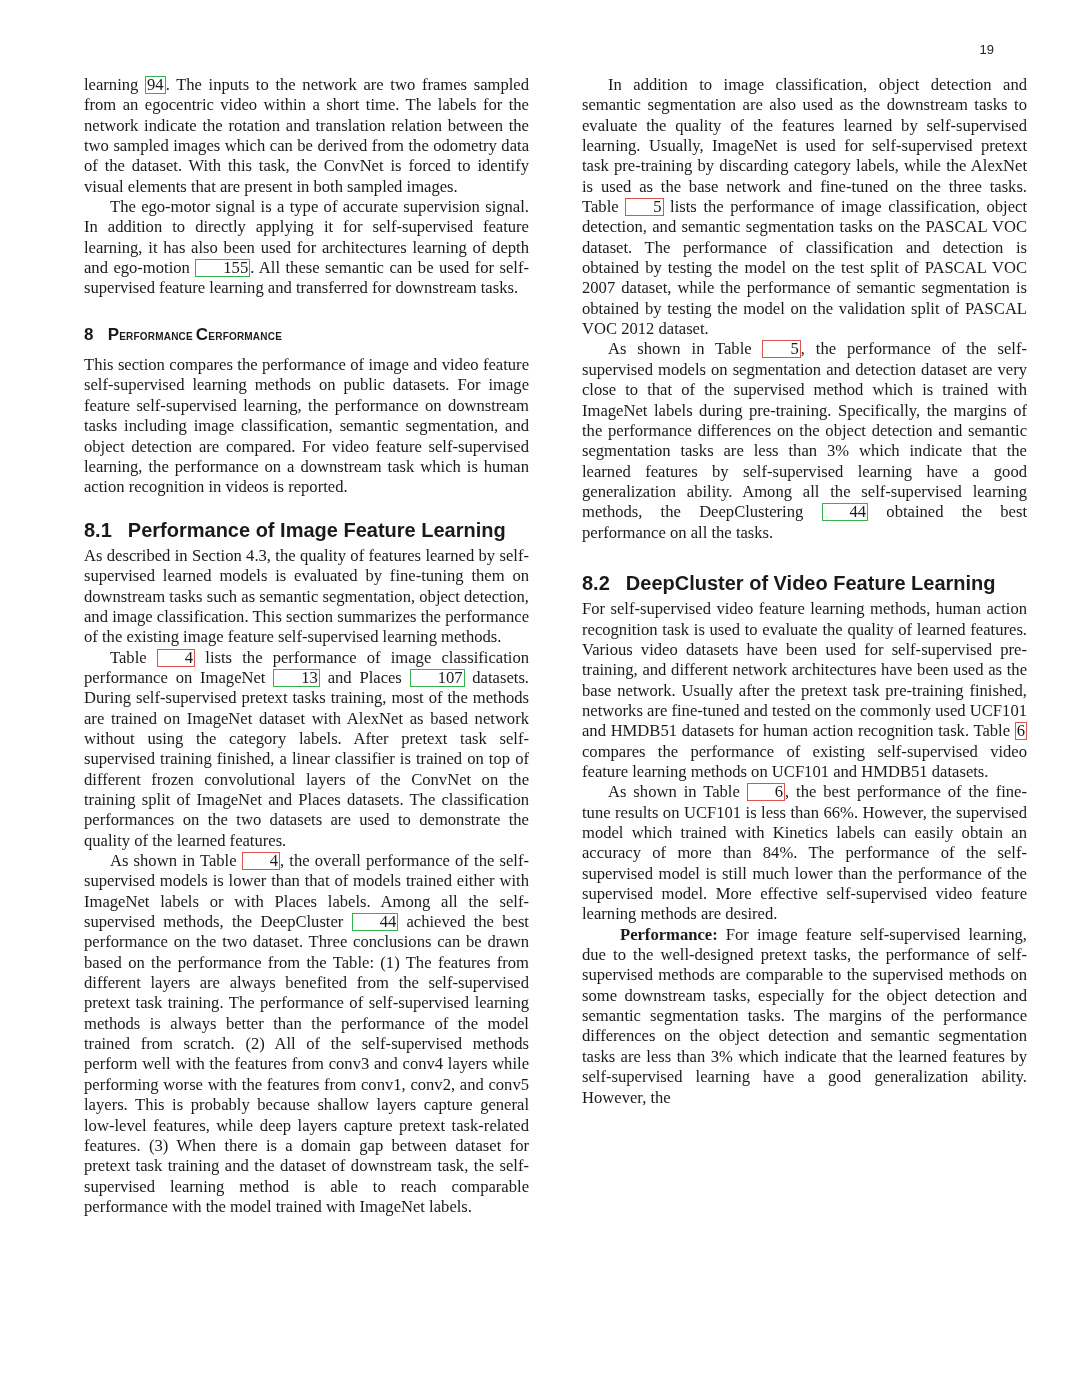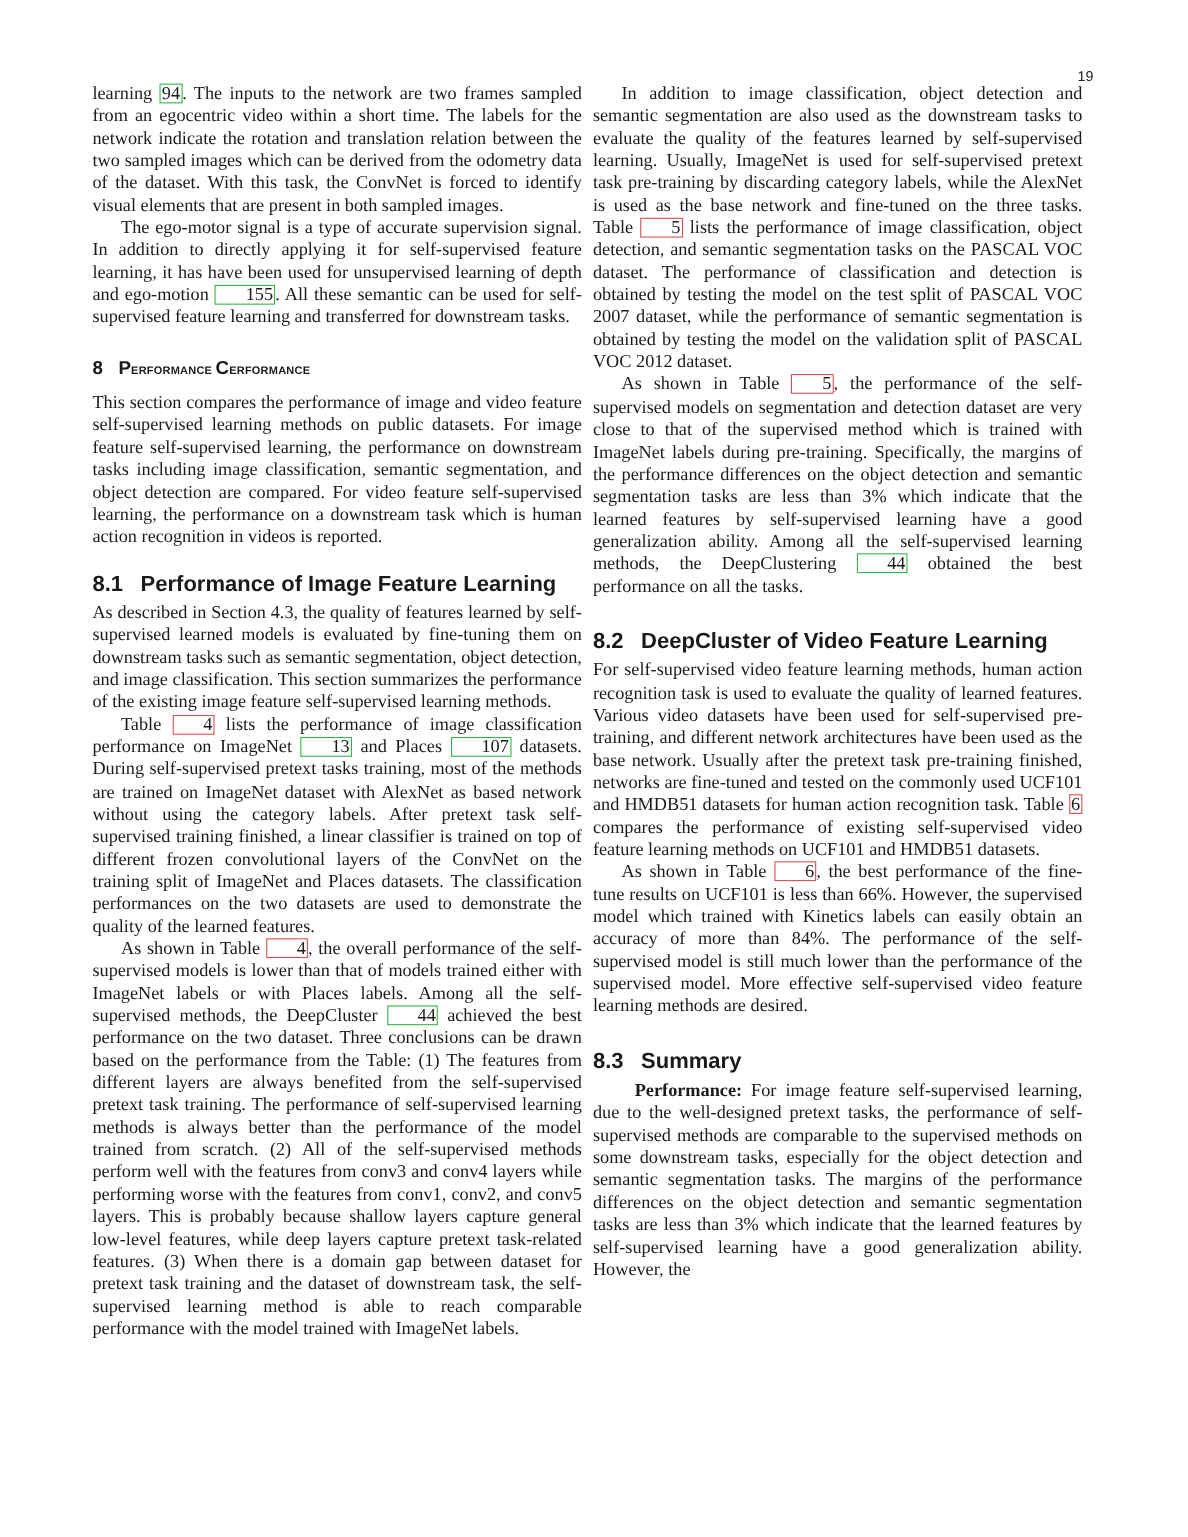--- a/index.html
+++ b/index.html
@@ -1,52 +1,51 @@
 <!DOCTYPE html>
 <html><head>
 <meta charset="utf-8">
 <style>
   html, body { margin: 0; padding: 0; background: #ffffff; }
   body { width: 1080px; height: 1397px; position: relative; overflow: hidden; color: #1a1a1a; }
-  .page-num { position: absolute; top: 62px; right: 86px; font-family: "Liberation Sans", sans-serif; font-size: 13px; color: #222; }
+  .page-num { position: absolute; top: 42px; right: 86px; font-family: "Liberation Sans", sans-serif; font-size: 13px; color: #222; }
   .col { position: absolute; top: 75px; width: 445px; font-family: "Liberation Serif", serif; font-size: 16.6px; line-height: 20.35px; text-align: justify; hyphens: auto; }
   .col.left { left: 84px; }
-  .col.right { left: 539px; }
+  .col.right { left: 582px; }
   p { margin: 0; }
   p.indent { text-indent: 26px; }
   .h1 { font-family: "Liberation Sans", sans-serif; font-weight: bold; font-size: 17px; margin: 26px 0 8px 0; letter-spacing: 0.2px; }
   .h1 .num { margin-right: 14px; }
   .h1 .sc { font-size: 10px; }
   .h2 { font-family: "Liberation Sans", sans-serif; font-weight: bold; font-size: 20px; margin: 22px 0 6px 0; }
   .h2 .num { margin-right: 16px; }
   .ref { border: 1px solid #34b34a; padding: 0 1px; line-height: 16px; display: inline-block; cursor: pointer; }
   .tref { border: 1px solid #d9534f; padding: 0 1px; line-height: 16px; display: inline-block; cursor: pointer; }
   b { font-weight: bold; margin-left: 12px; }
 </style>
 </head>
 <body>
 
 <div class="page-num">19</div>
 
 <div class="col left">
   <p><span>learning </span><span class="ref">94</span><span>. The inputs to the network are two frames sampled from an egocentric video within a short time. The labels for the network indicate the rotation and translation relation between the two sampled images which can be derived from the odometry data of the dataset. With this task, the ConvNet is forced to identify visual elements that are present in both sampled images.</span></p>
-  <p class="indent"><span>The ego-motor signal is a type of accurate supervision signal. In addition to directly applying it for self-supervised feature learning, it has have been used for unsupervised learning of depth and ego-motion </span><span class="ref">155</span><span>. All these semantic can be used for self-supervised feature learning and transferred for downstream tasks.</span></p>
+  <p class="indent"><span>The ego-motor signal is a type of accurate supervision signal. In addition to directly applying it for self-supervised feature learning, it has also been used for architectures learning of depth and ego-motion </span><span class="ref">155</span><span>. All these semantic can be used for self-supervised feature learning and transferred for downstream tasks.</span></p>
 
   <div class="h1"><span class="num">8</span><span>P</span><span class="sc">ERFORMANCE </span><span>C</span><span class="sc">ERFORMANCE</span></div>
   <p>This section compares the performance of image and video feature self-supervised learning methods on public datasets. For image feature self-supervised learning, the performance on downstream tasks including image classification, semantic segmentation, and object detection are compared. For video feature self-supervised learning, the performance on a downstream task which is human action recognition in videos is reported.</p>
 
   <div class="h2"><span class="num">8.1</span><span>Performance of Image Feature Learning</span></div>
   <p>As described in Section 4.3, the quality of features learned by self-supervised learned models is evaluated by fine-tuning them on downstream tasks such as semantic segmentation, object detection, and image classification. This section summarizes the performance of the existing image feature self-supervised learning methods.</p>
   <p class="indent"><span>Table </span><span class="tref">4</span><span> lists the performance of image classification performance on ImageNet </span><span class="ref">13</span><span> and Places </span><span class="ref">107</span><span> datasets. During self-supervised pretext tasks training, most of the methods are trained on ImageNet dataset with AlexNet as based network without using the category labels. After pretext task self-supervised training finished, a linear classifier is trained on top of different frozen convolutional layers of the ConvNet on the training split of ImageNet and Places datasets. The classification performances on the two datasets are used to demonstrate the quality of the learned features.</span></p>
   <p class="indent"><span>As shown in Table </span><span class="tref">4</span><span>, the overall performance of the self-supervised models is lower than that of models trained either with ImageNet labels or with Places labels. Among all the self-supervised methods, the DeepCluster </span><span class="ref">44</span><span> achieved the best performance on the two dataset. Three conclusions can be drawn based on the performance from the Table: (1) The features from different layers are always benefited from the self-supervised pretext task training. The performance of self-supervised learning methods is always better than the performance of the model trained from scratch. (2) All of the self-supervised methods perform well with the features from conv3 and conv4 layers while performing worse with the features from conv1, conv2, and conv5 layers. This is probably because shallow layers capture general low-level features, while deep layers capture pretext task-related features. (3) When there is a domain gap between dataset for pretext task training and the dataset of downstream task, the self-supervised learning method is able to reach comparable performance with the model trained with ImageNet labels.</span></p>
 </div>
 
 <div class="col right">
   <p class="indent"><span>In addition to image classification, object detection and semantic segmentation are also used as the downstream tasks to evaluate the quality of the features learned by self-supervised learning. Usually, ImageNet is used for self-supervised pretext task pre-training by discarding category labels, while the AlexNet is used as the base network and fine-tuned on the three tasks. Table </span><span class="tref">5</span><span> lists the performance of image classification, object detection, and semantic segmentation tasks on the PASCAL VOC dataset. The performance of classification and detection is obtained by testing the model on the test split of PASCAL VOC 2007 dataset, while the performance of semantic segmentation is obtained by testing the model on the validation split of PASCAL VOC 2012 dataset.</span></p>
   <p class="indent"><span>As shown in Table </span><span class="tref">5</span><span>, the performance of the self-supervised models on segmentation and detection dataset are very close to that of the supervised method which is trained with ImageNet labels during pre-training. Specifically, the margins of the performance differences on the object detection and semantic segmentation tasks are less than 3% which indicate that the learned features by self-supervised learning have a good generalization ability. Among all the self-supervised learning methods, the DeepClustering </span><span class="ref">44</span><span> obtained the best performance on all the tasks.</span></p>
 
   <div class="h2" style="margin-top:30px"><span class="num">8.2</span><span>DeepCluster of Video Feature Learning</span></div>
   <p><span>For self-supervised video feature learning methods, human action recognition task is used to evaluate the quality of learned features. Various video datasets have been used for self-supervised pre-training, and different network architectures have been used as the base network. Usually after the pretext task pre-training finished, networks are fine-tuned and tested on the commonly used UCF101 and HMDB51 datasets for human action recognition task. Table </span><span class="tref">6</span><span> compares the performance of existing self-supervised video feature learning methods on UCF101 and HMDB51 datasets.</span></p>
   <p class="indent"><span>As shown in Table </span><span class="tref">6</span><span>, the best performance of the fine-tune results on UCF101 is less than 66%. However, the supervised model which trained with Kinetics labels can easily obtain an accuracy of more than 84%. The performance of the self-supervised model is still much lower than the performance of the supervised model. More effective self-supervised video feature learning methods are desired.</span></p>
 
-  <div class="h2" style="margin-top:30px"><span class="num">8.3</span><span>Summary</span></div>
   <p class="indent"><b>Performance:</b><span> For image feature self-supervised learning, due to the well-designed pretext tasks, the performance of self-supervised methods are comparable to the supervised methods on some downstream tasks, especially for the object detection and semantic segmentation tasks. The margins of the performance differences on the object detection and semantic segmentation tasks are less than 3% which indicate that the learned features by self-supervised learning have a good generalization ability. However, the</span></p>
 </div>
 
 </body></html>

